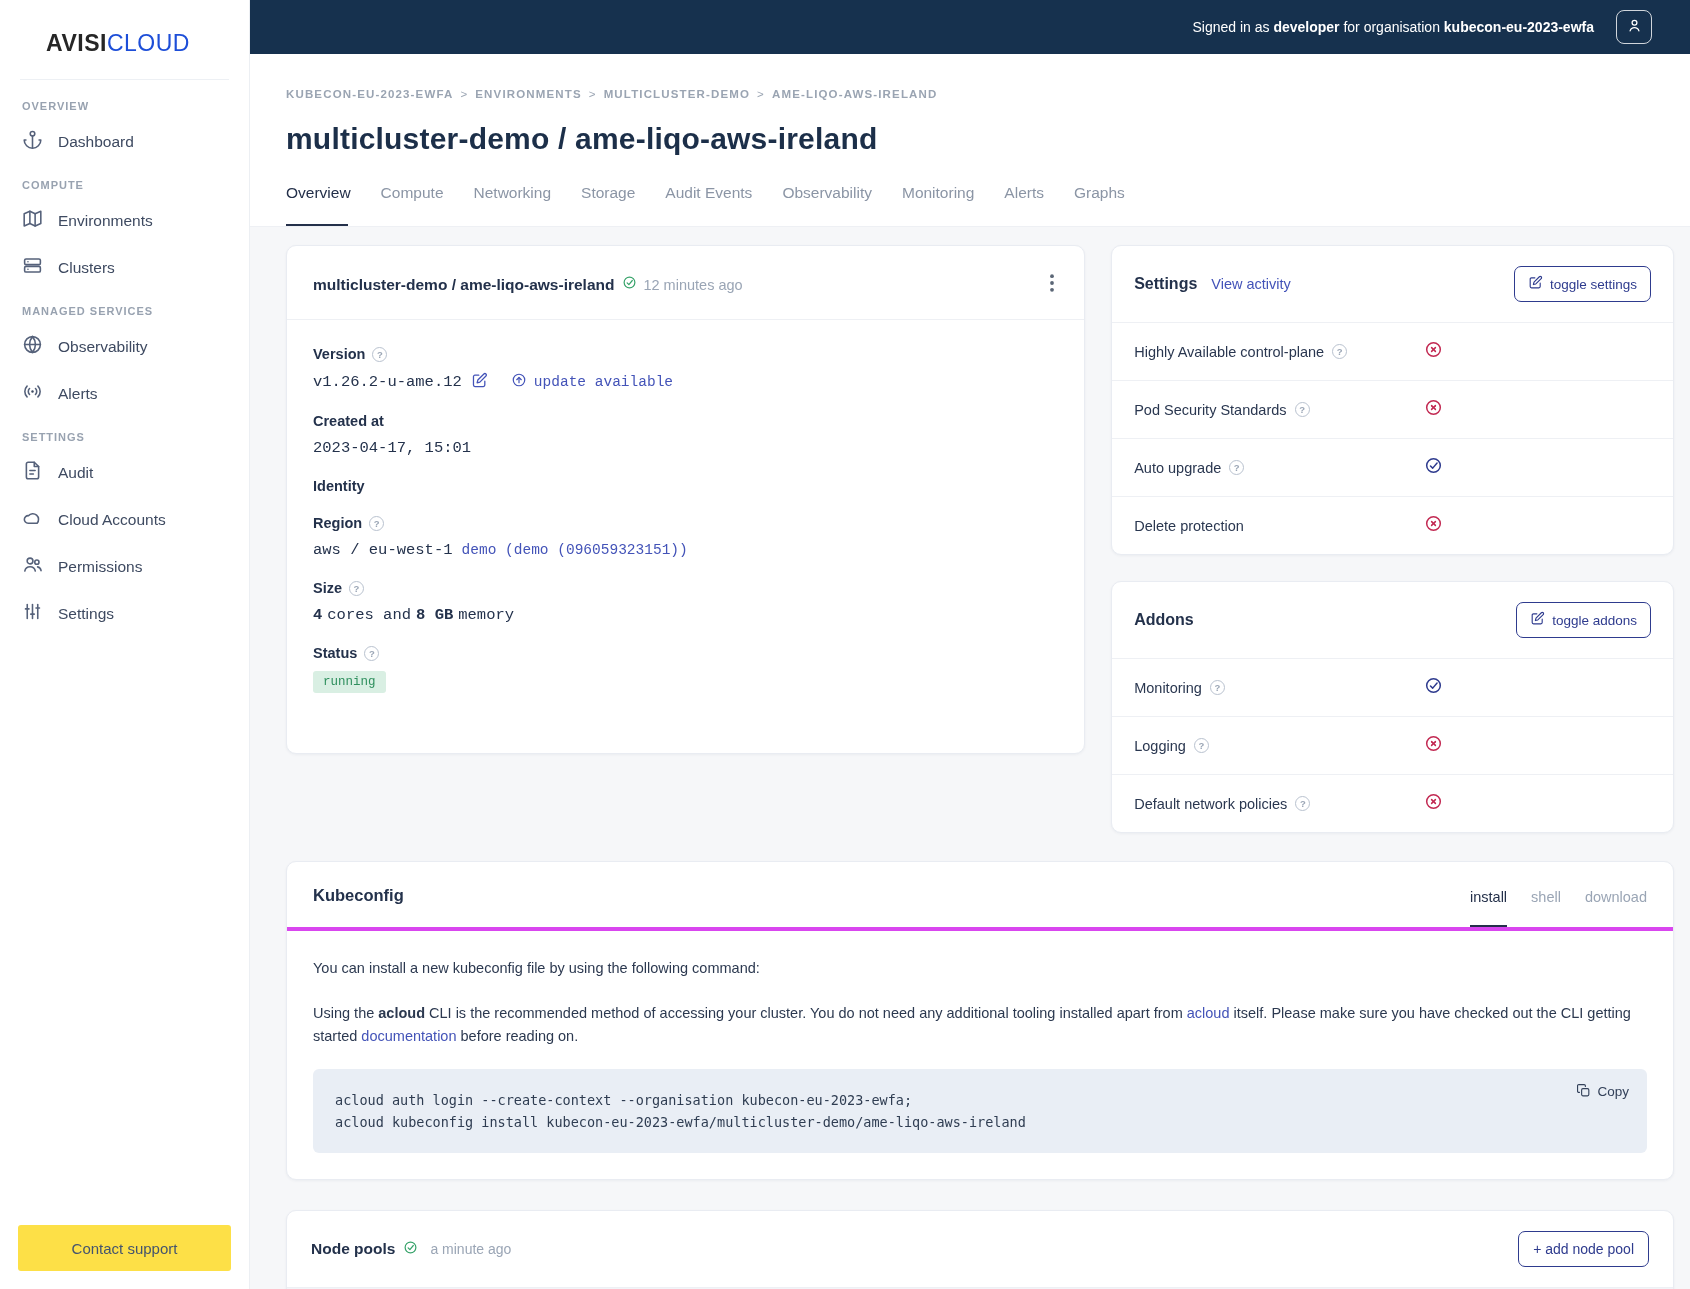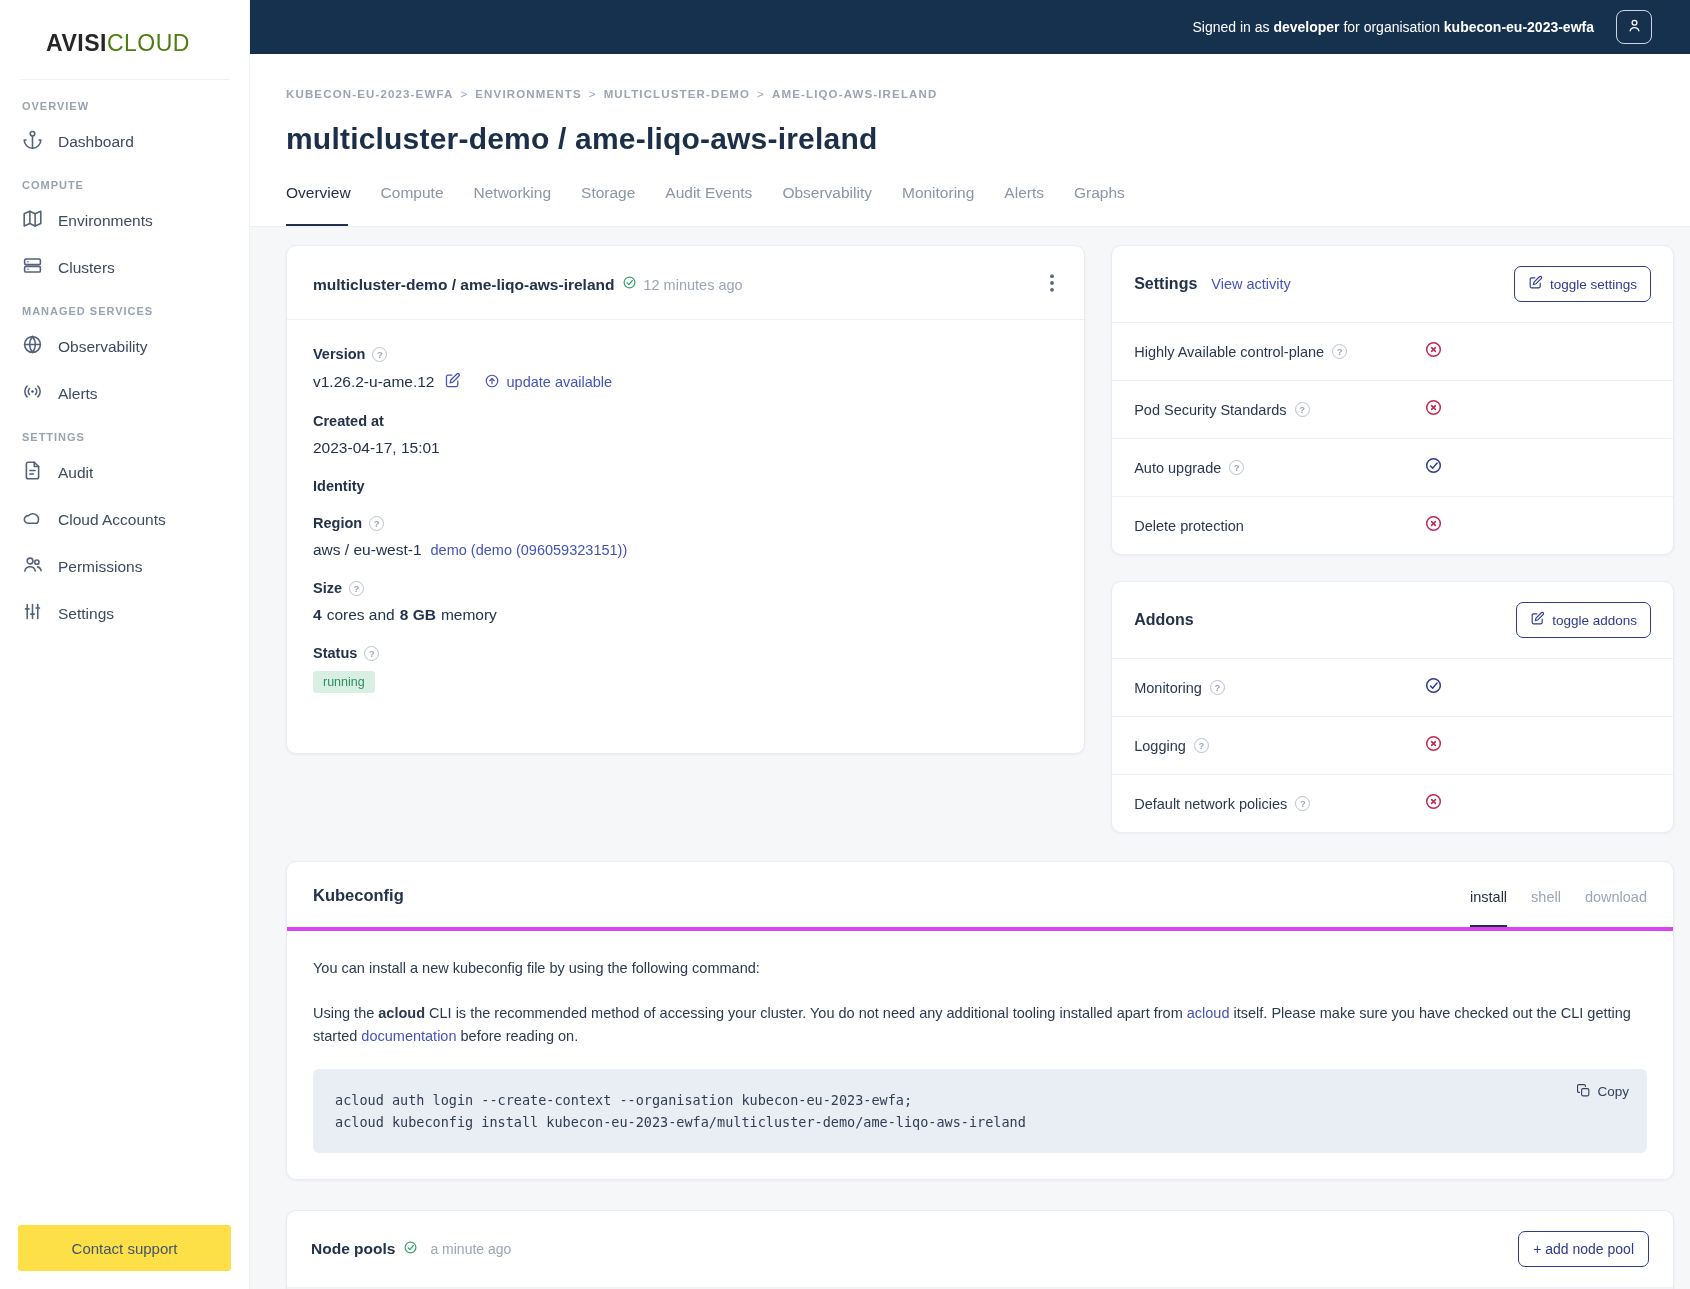--- a/index.html
+++ b/index.html
@@ -5,21 +5,21 @@
   * { margin:0; padding:0; box-sizing:border-box; }
   html,body { width:1690px; height:1289px; overflow:hidden; background:#f6f7f9;
     font-family:"Liberation Sans", sans-serif; color:#22304a; }
   .app { display:flex; width:100%; height:100%; }
 
   
   .sidebar { width:250px; min-width:250px; background:#fff; border-right:1px solid #eceff3;
     display:flex; flex-direction:column; position:relative; z-index:5; }
   .logo { padding:30px 24px 22px 46px; }
   .logo .bold { font-weight:800; font-size:23px; letter-spacing:.5px; color:#262626; }
-  .logo .light { font-weight:300; font-size:23px; letter-spacing:.5px; color:#4d7c0f;text-align:center; }
+  .logo .light { font-weight:300; font-size:23px; letter-spacing:.5px; color:#1d4ed8;text-align:center; }
   .side-divider { border-top:1px solid #edf0f4; margin:0 20px 6px 20px; }
   .side-section-label { font-size:11px; font-weight:700; letter-spacing:.09em; color:#98a2b0;
     padding:14px 0 6px 22px; text-transform:uppercase; }
   .side-item { display:flex; align-items:center; gap:15px; padding:11px 10px 11px 22px;
     font-size:15.5px; color:#3e4a61; cursor:pointer; }
   .side-item svg { width:21px; height:21px; stroke:#55617a; }
   .contact-wrap { margin-top:auto; padding:18px; }
   .contact-btn { width:100%; height:46px; background:#fde047; border:none; border-radius:3px;
     color:#44546e; font-size:15px; font-family:inherit; cursor:pointer; }
 
@@ -52,21 +52,21 @@
   .ov-head { display:flex; align-items:center; padding:24px 22px 20px 26px; }
   .ov-title { font-size:15.5px; font-weight:700; color:#23314b; }
   .ov-check { margin:0 6px 0 8px; }
   .ov-time { color:#9aa5b5; font-size:14.5px; }
   .kebab { margin-left:auto; background:none; border:none; cursor:pointer; padding:4px 8px; }
   .kebab svg { width:4px; height:18px; fill:#5b6676; }
   .ov-divider { border-top:1px solid #eef0f4; }
   .ov-body { padding:26px 26px 60px 26px; }
   .field { margin-bottom:21px; }
   .field-label { font-size:14.5px; font-weight:700; color:#23314b; display:flex; align-items:center; gap:7px; margin-bottom:10px; }
-  .field-value { font-size:15.5px; color:#24324c; display:flex; align-items:center; gap:9px; }
+  .field-value { font-size:15.5px; color:#24324c; display:flex; align-items:center; gap:9px;font-family:Liberation Mono, monospace; }
   .help { width:15px; height:15px; border:1.3px solid #b9c2cf; border-radius:50%; color:#9aa5b5;
     font-size:9.5px; font-weight:700; display:inline-flex; align-items:center; justify-content:center; flex:0 0 auto; }
   .muted { color:#9aa5b5; }
   .link { color:#4353b8; text-decoration:none; cursor:pointer; }
   .icon-btn-plain { background:none; border:none; cursor:pointer; display:inline-flex; padding:0; }
   .edit-ic svg { width:17px; height:17px; stroke:#4353b8; }
   .copy-ic svg { width:15px; height:15px; stroke:#9aa5b5; }
   .update-link { display:inline-flex; align-items:center; gap:7px; font-size:14.5px; margin-left:14px; }
   .update-link svg { width:16px; height:16px; stroke:#4353b8; }
   .badge-running { display:inline-block; background:#d9efe3; color:#2e8f5d; font-size:12.5px;

